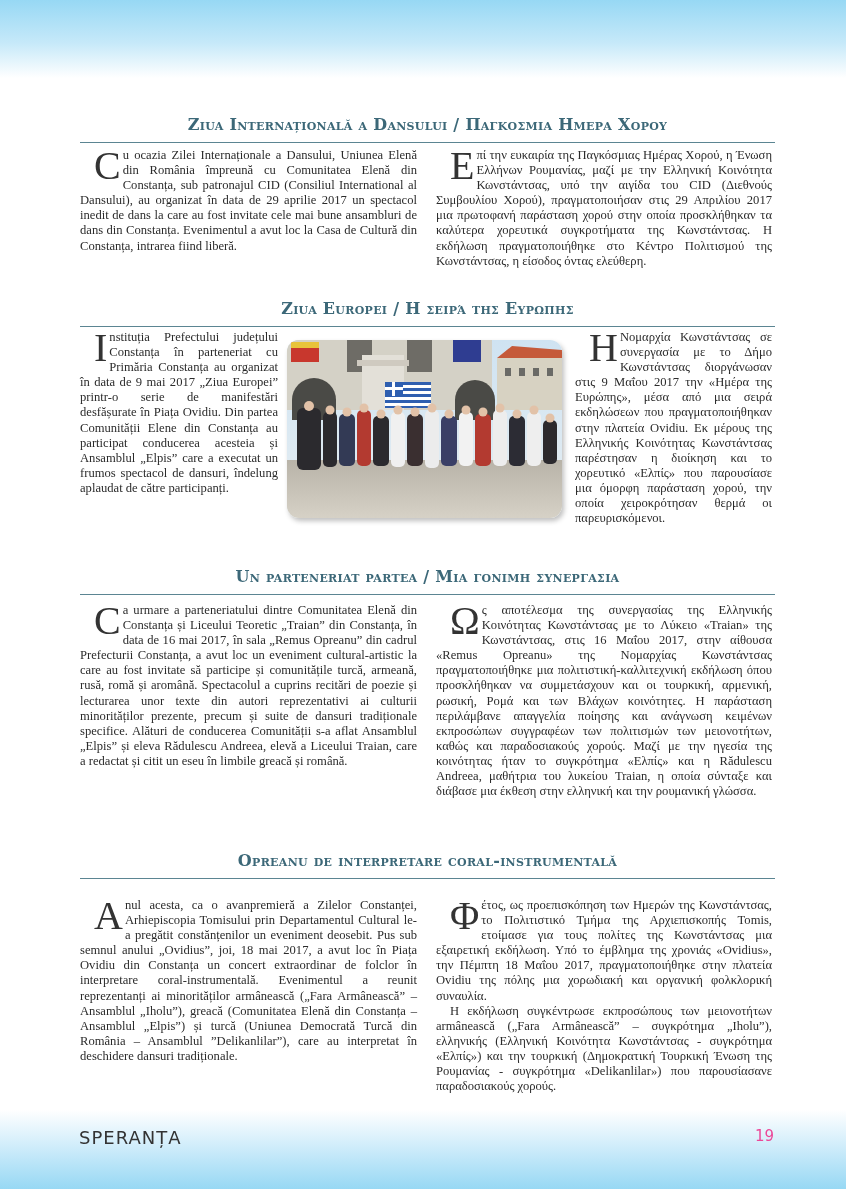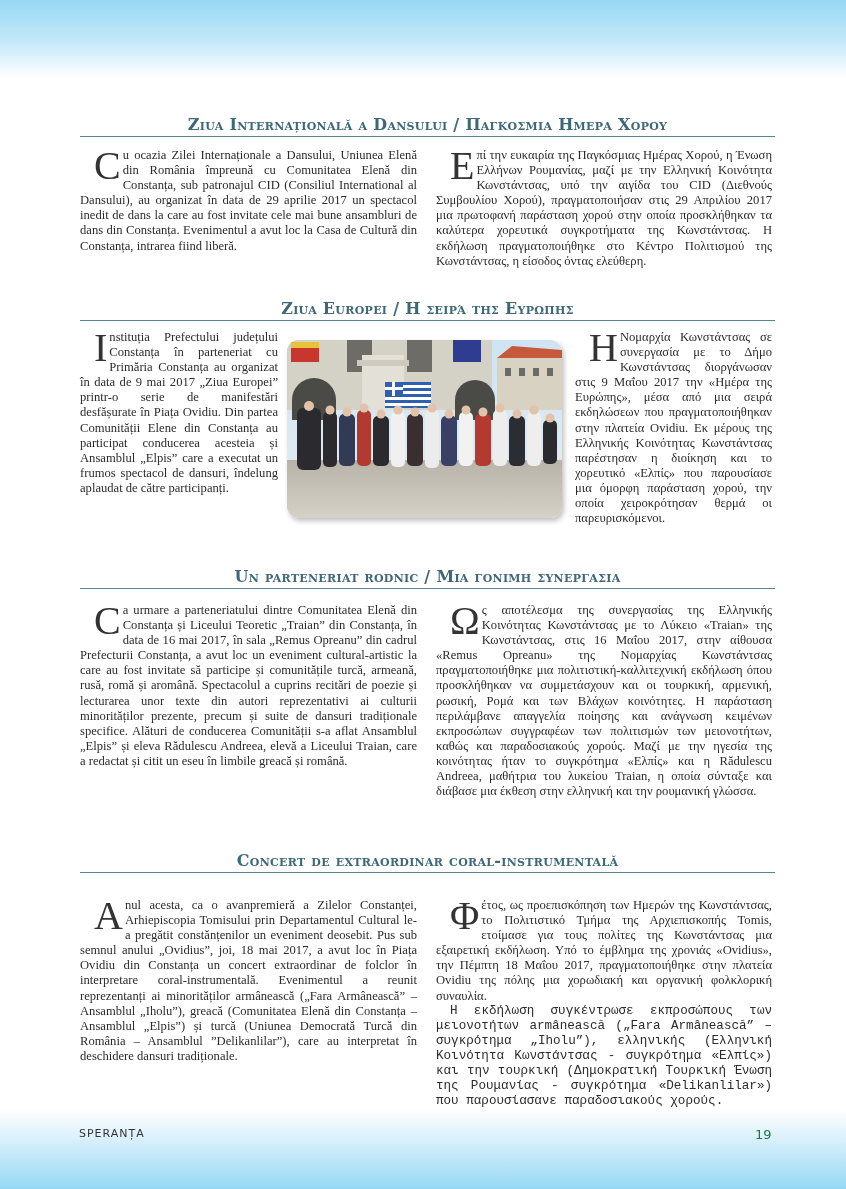--- a/index.html
+++ b/index.html
@@ -21,53 +21,53 @@
     position: absolute; left: 80px; width: 695px;
     text-align: center;
     font-family: "DejaVu Serif", "Liberation Serif", serif;
     font-weight: bold;
     color: #3c6878;
     font-variant: small-caps;
     font-size: 16px;
     letter-spacing: 0.3px;
     line-height: 18px;
     border-bottom: 1.5px solid #5b8592;
-    padding-bottom: 2px;
+    padding-bottom: 8px;
   }
   .col {
     position: absolute;
     font-size: 12.6px;
     line-height: 15.1px;
     text-align: justify;
     color: #2b2b2b;
   }
   .col p { margin: 0; }
   .dropcap {
     float: left;
     font-size: 40px;
     line-height: 30px;
     padding-top: 3px;
     margin-right: 2px;
     margin-left: 14px;
     color: #333;
   }
-  .indent { text-indent: 14px; font-family: Liberation Mono, monospace; }
+  .indent { text-indent: 14px; }
   .photo {
     position: absolute; left: 287px; top: 340px; width: 275px; height: 178px;
     border-radius: 12px; overflow: hidden;
     box-shadow: 2px 3px 5px rgba(0,0,0,0.25);
   }
   .footer-left {
     position: absolute; left: 79px; top: 1127px;
-    font-family: "DejaVu Sans", sans-serif; font-size: 11px; letter-spacing: 1px;
+    font-family: "DejaVu Sans", sans-serif; font-size: 18px; letter-spacing: 1px;
     color: #333;
   }
   .footer-right {
     position: absolute; left: 755px; top: 1127px;
-    font-family: "DejaVu Sans", sans-serif; font-size: 13px; color: #15803d;
+    font-family: "DejaVu Sans", sans-serif; font-size: 15px; color: #ec4899;
   }
 </style>
 </head>
 <body>
 
 <div class="top-band"></div>
 
 <div class="section-title" style="top:116px;">Ziua Internațională a Dansului / Παγκοσμια Ημερα Χορου</div>
 <div class="col" style="left:80px; top:148px; width:337px;">
   <p><span class="dropcap">C</span><span>u ocazia Zilei Internaționale a Dansului, Uniunea Elenă din România împreună cu Comunitatea Elenă din Constanța, sub patronajul CID (Consiliul International al Dansului), au organizat în data de 29 aprilie 2017 un spectacol inedit de dans la care au fost invitate cele mai bune ansambluri de dans din Constanța. Evenimentul a avut loc la Casa de Cultură din Constanța, intrarea fiind liberă.</span></p>
@@ -164,30 +164,30 @@
         <circle cx="247" cy="70" r="4.5"></circle>
         <circle cx="263" cy="78" r="4.5"></circle>
     </g>
   </svg>
 </div>
 
 <div class="col" style="left:575px; top:330px; width:197px;">
   <p><span class="dropcap">Η</span><span>Νομαρχία Κωνστάντσας σε συνεργασία με το Δήμο Κωνστάντσας διοργάνωσαν στις 9 Μαΐου 2017 την «Ημέρα της Ευρώπης», μέσα από μια σειρά εκδηλώσεων που πραγματοποιήθηκαν στην πλατεία Ovidiu. Εκ μέρους της Ελληνικής Κοινότητας Κωνστάντσας παρέστησαν η διοίκηση και το χορευτικό «Ελπίς» που παρουσίασε μια όμορφη παράσταση χορού, την οποία χειροκρότησαν θερμά οι παρευρισκόμενοι.</span></p>
 </div>
 
-<div class="section-title" style="top:568px;">Un parteneriat rodnic / Μια γονιμη συνεργασια</div>
+<div class="section-title" style="top:568px;">Un parteneriat partea / Μια γονιμη συνεργασια</div>
 <div class="col" style="left:80px; top:603px; width:337px;">
   <p><span class="dropcap">C</span><span>a urmare a parteneriatului dintre Comunitatea Elenă din Constanța și Liceului Teoretic „Traian” din Constanța, în data de 16 mai 2017, în sala „Remus Opreanu” din cadrul Prefecturii Constanța, a avut loc un eveniment cultural-artistic la care au fost invitate să participe și comunitățile turcă, armeană, rusă, romă și aromână. Spectacolul a cuprins recitări de poezie și lecturarea unor texte din autori reprezentativi ai culturii minorităților prezente, precum și suite de dansuri tradiționale specifice. Alături de conducerea Comunității s-a aflat Ansamblul „Elpis” și eleva Rădulescu Andreea, elevă a Liceului Traian, care a redactat și citit un eseu în limbile greacă și română.</span></p>
 </div>
 <div class="col" style="left:436px; top:603px; width:336px;">
   <p><span class="dropcap">Ω</span><span>ς αποτέλεσμα της συνεργασίας της Ελληνικής Κοινότητας Κωνστάντσας με το Λύκειο «Traian» της Κωνστάντσας, στις 16 Μαΐου 2017, στην αίθουσα «Remus Opreanu» της Νομαρχίας Κωνστάντσας πραγματοποιήθηκε μια πολιτιστική-καλλιτεχνική εκδήλωση όπου προσκλήθηκαν να συμμετάσχουν και οι τουρκική, αρμενική, ρωσική, Ρομά και των Βλάχων κοινότητες. Η παράσταση περιλάμβανε απαγγελία ποίησης και ανάγνωση κειμένων εκπροσώπων συγγραφέων των πολιτισμών των μειονοτήτων, καθώς και παραδοσιακούς χορούς. Μαζί με την ηγεσία της κοινότητας ήταν το συγκρότημα «Ελπίς» και η Rădulescu Andreea, μαθήτρια του λυκείου Traian, η οποία σύνταξε και διάβασε μια έκθεση στην ελληνική και την ρουμανική γλώσσα.</span></p>
 </div>
 
 <div class="section-title" style="top:852px;">
-  <div>Concert de extraordinar coral-instrumentală</div>
+  <div>Opreanu de interpretare coral-instrumentală</div>
 </div>
 <div class="col" style="left:80px; top:898px; width:337px;">
   <p><span class="dropcap">A</span><span>nul acesta, ca o avanpremieră a Zilelor Constanței, Arhiepiscopia Tomisului prin Departamentul Cultural le-a pregătit constănțenilor un eveniment deosebit. Pus sub semnul anului „Ovidius”, joi, 18 mai 2017, a avut loc în Piața Ovidiu din Constanța un concert extraordinar de folclor în interpretare coral-instrumentală. Evenimentul a reunit reprezentanți ai minorităților armânească („Fara Armânească” – Ansamblul „Iholu”), greacă (Comunitatea Elenă din Constanța – Ansamblul „Elpis”) și turcă (Uniunea Democrată Turcă din România – Ansamblul ”Delikanlilar”), care au interpretat în deschidere dansuri tradiționale.</span></p>
 </div>
 <div class="col" style="left:436px; top:898px; width:336px;">
   <p><span class="dropcap">Φ</span><span>έτος, ως προεπισκόπηση των Ημερών της Κωνστάντσας, το Πολιτιστικό Τμήμα της Αρχιεπισκοπής Tomis, ετοίμασε για τους πολίτες της Κωνστάντσας μια εξαιρετική εκδήλωση. Υπό το έμβλημα της χρονιάς «Ovidius», την Πέμπτη 18 Μαΐου 2017, πραγματοποιήθηκε στην πλατεία Ovidiu της πόλης μια χορωδιακή και οργανική φολκλορική συναυλία.</span></p>
   <p class="indent">Η εκδήλωση συγκέντρωσε εκπροσώπους των μειονοτήτων armânească („Fara Armânească” – συγκρότημα „Iholu”), ελληνικής (Ελληνική Κοινότητα Κωνστάντσας - συγκρότημα «Ελπίς») και την τουρκική (Δημοκρατική Τουρκική Ένωση της Ρουμανίας - συγκρότημα «Delikanlilar») που παρουσίασανε παραδοσιακούς χορούς.</p>
 </div>
 
 <div class="bottom-band"></div>

